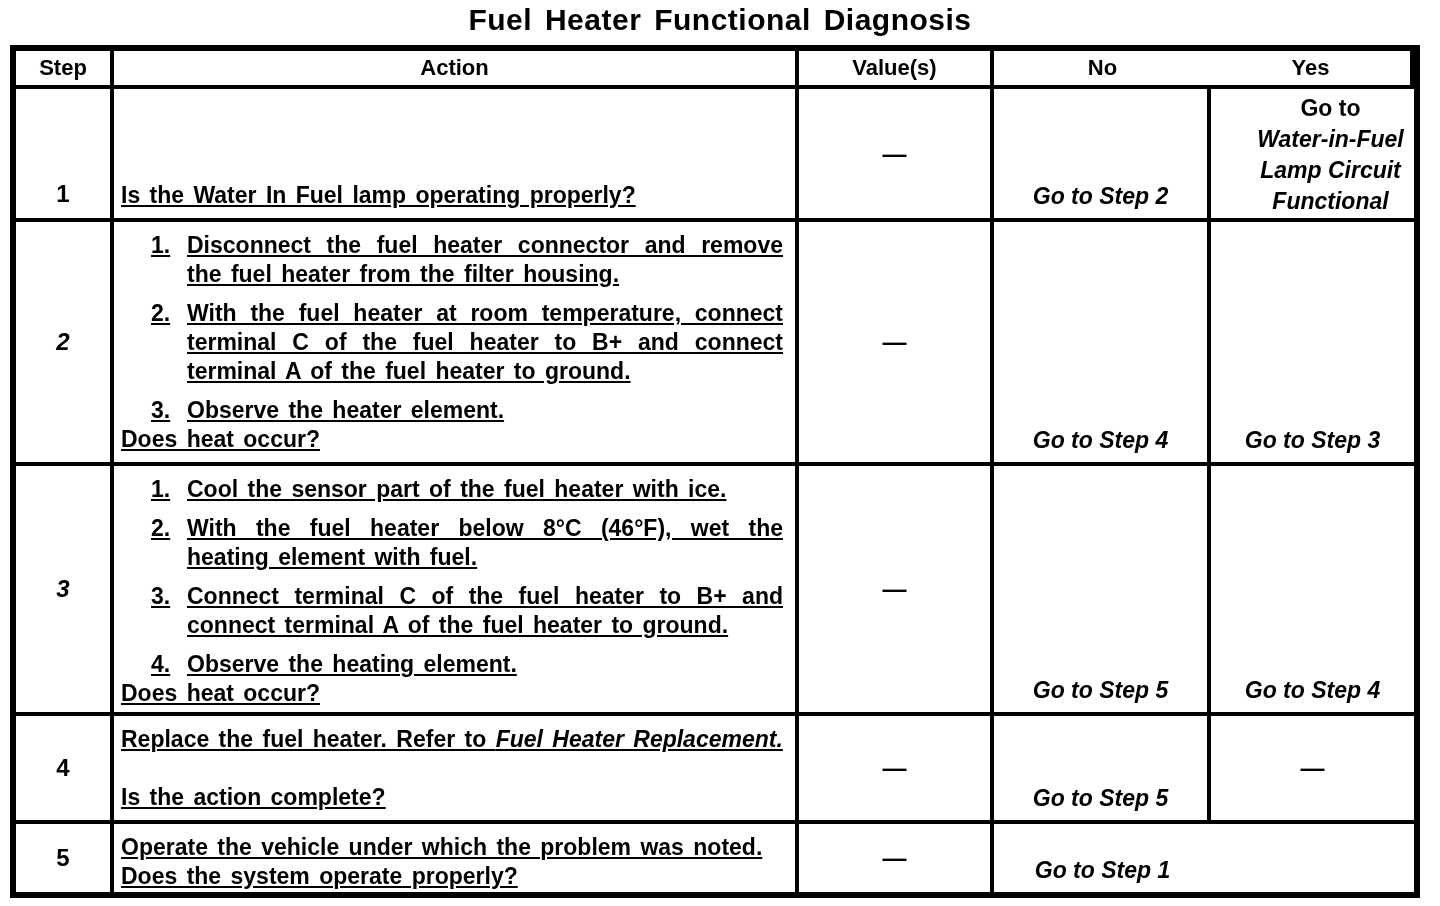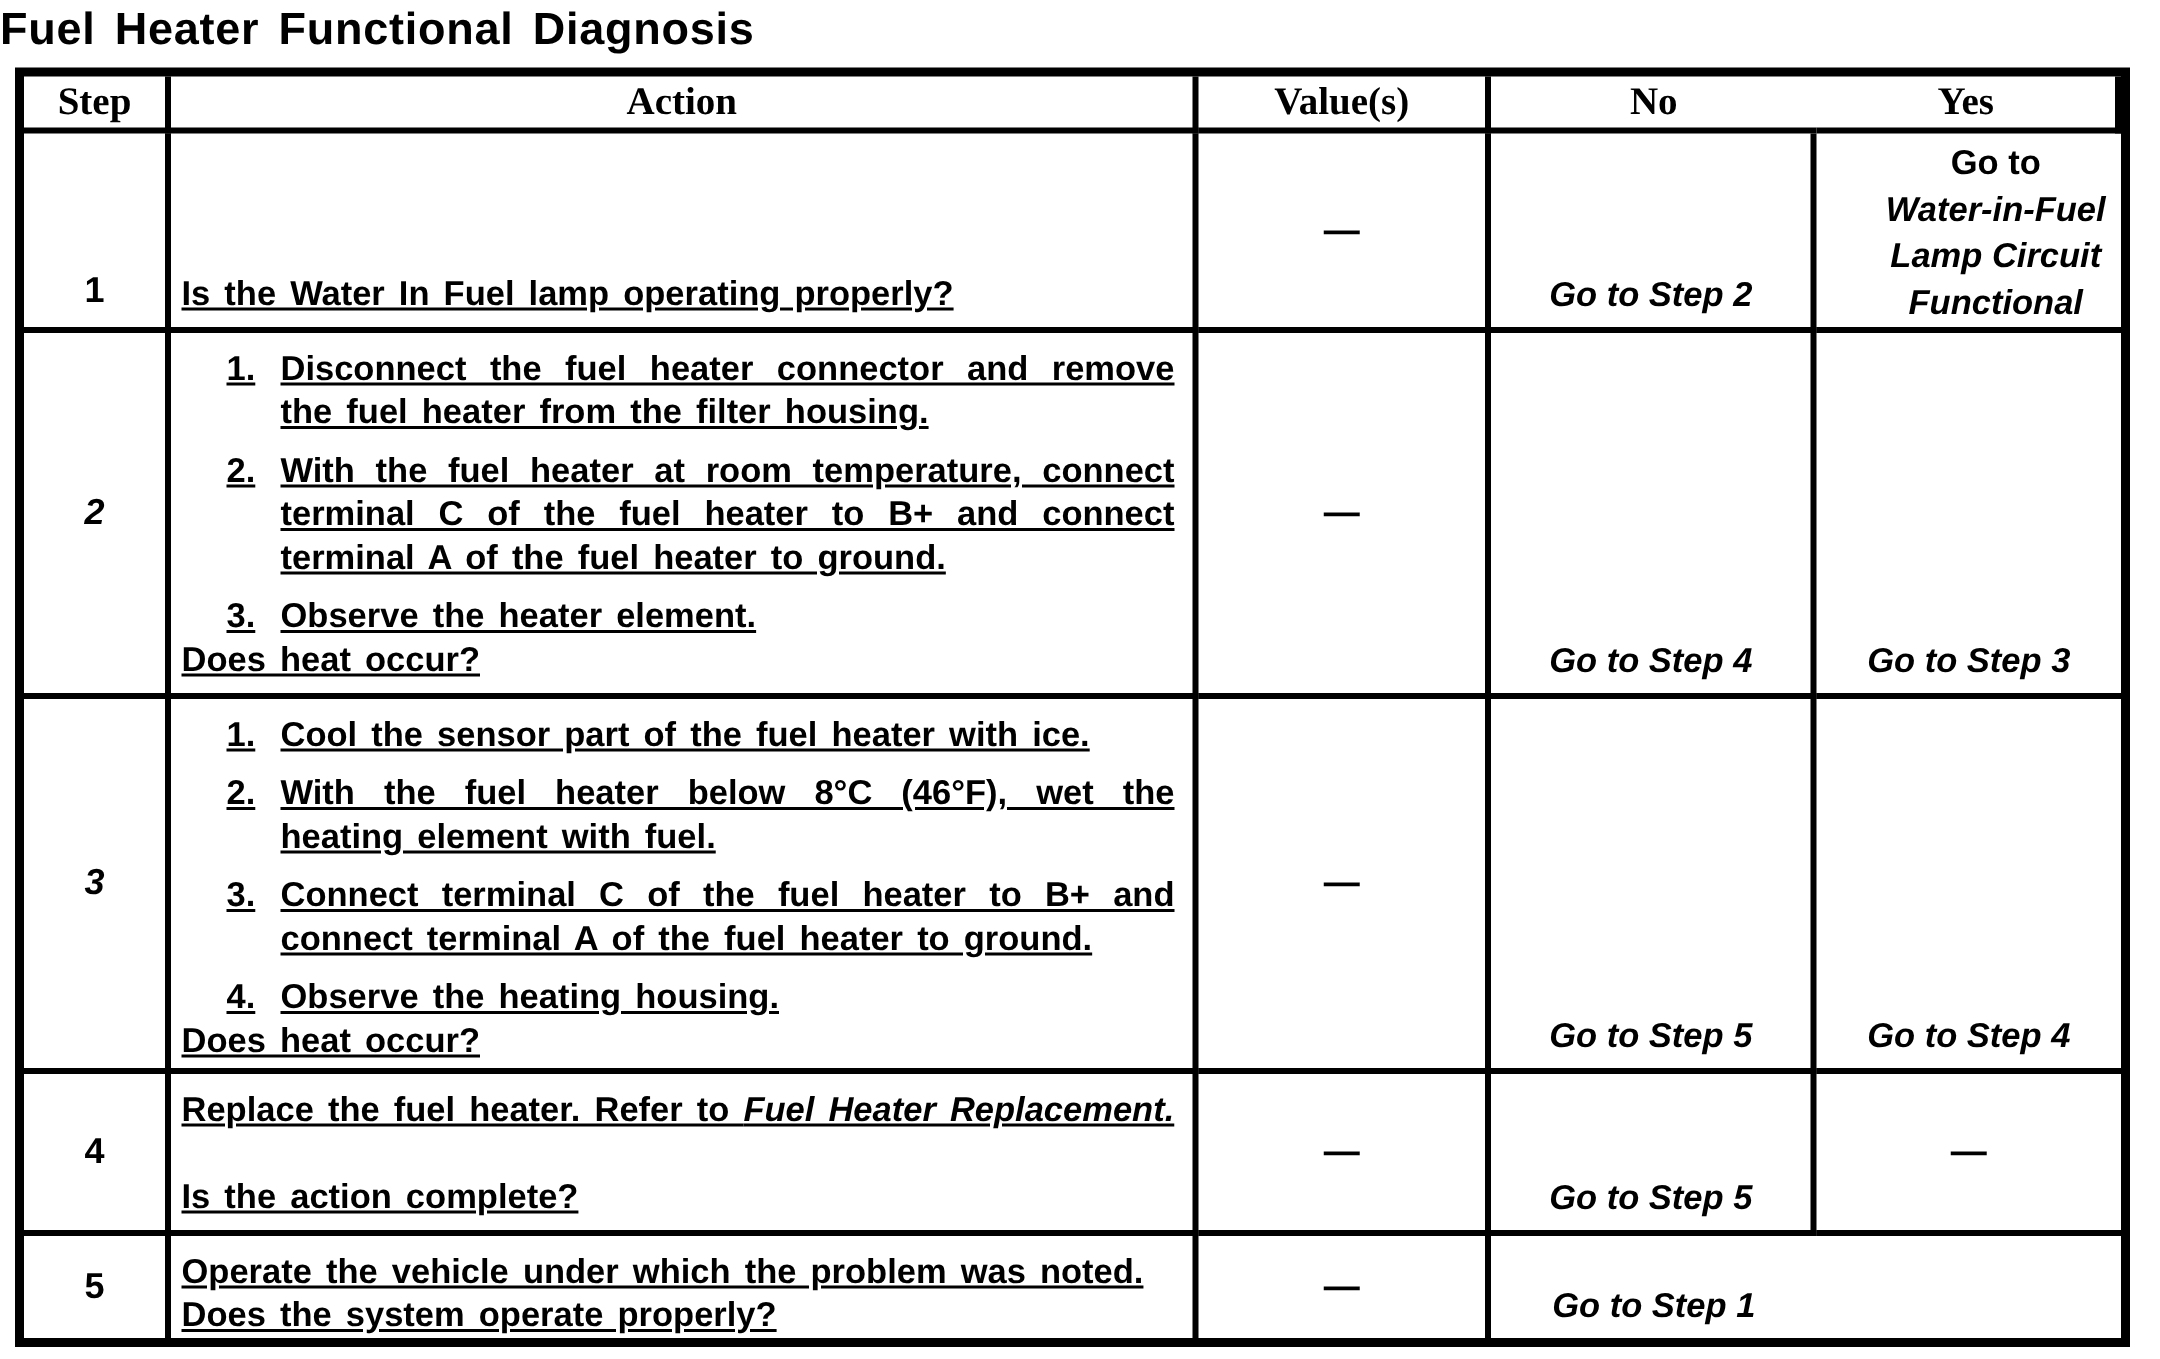--- a/index.html
+++ b/index.html
@@ -8,21 +8,21 @@
     background: #ffffff;
     color: #000000;
     font-family: "Liberation Sans", sans-serif;
     font-weight: 700;
     position: relative;
     overflow: hidden;
   }
   .title {
     position: absolute;
     top: 3px; left: 0; width: 1440px;
-    text-align: left;
+    text-align: center;
     font-size: 30px;
     letter-spacing: 0.5px;
     word-spacing: 4px;
   }
   .diag-table {
     position: absolute;
     left: 10px; top: 45px;
     width: 1410px; height: 853px;
     border: 6px solid #000;
     display: grid;
@@ -35,22 +35,21 @@
     border-bottom: 4px solid #000;
     display: flex;
     overflow: hidden;
     font-size: 23px;
   }
   .last-col { border-right: none; }
   .last-row { border-bottom: none; }
   .hdr {
     align-items: center;
     justify-content: center;
-    font-size: 26px;
-    font-family: Liberation Serif, serif;
+    font-size: 22px;
   }
   .step-cell {
     align-items: center;
     justify-content: center;
     font-size: 24px;
   }
   .step-bottom { align-items: flex-end; padding-bottom: 10px; }
   .ital { font-style: italic; }
   .action-cell {
     flex-direction: column;
@@ -163,21 +162,21 @@
       <div class="item">
         <span class="num">2.</span>
         <span class="itxt">With the fuel heater below 8°C (46°F), wet the heating element with fuel.</span>
       </div>
       <div class="item">
         <span class="num">3.</span>
         <span class="itxt">Connect terminal C of the fuel heater to B+ and connect terminal A of the fuel heater to ground.</span>
       </div>
       <div class="item">
         <span class="num">4.</span>
-        <span class="itxt">Observe the heating housing.</span>
+        <span class="itxt">Observe the heating element.</span>
       </div>
     </div>
     <div class="question">Does heat occur?</div>
   </div>
   <div class="cell value-cell">
     <span>—</span>
   </div>
   <div class="cell ans-cell">
     <span>Go to Step 5</span>
   </div>

